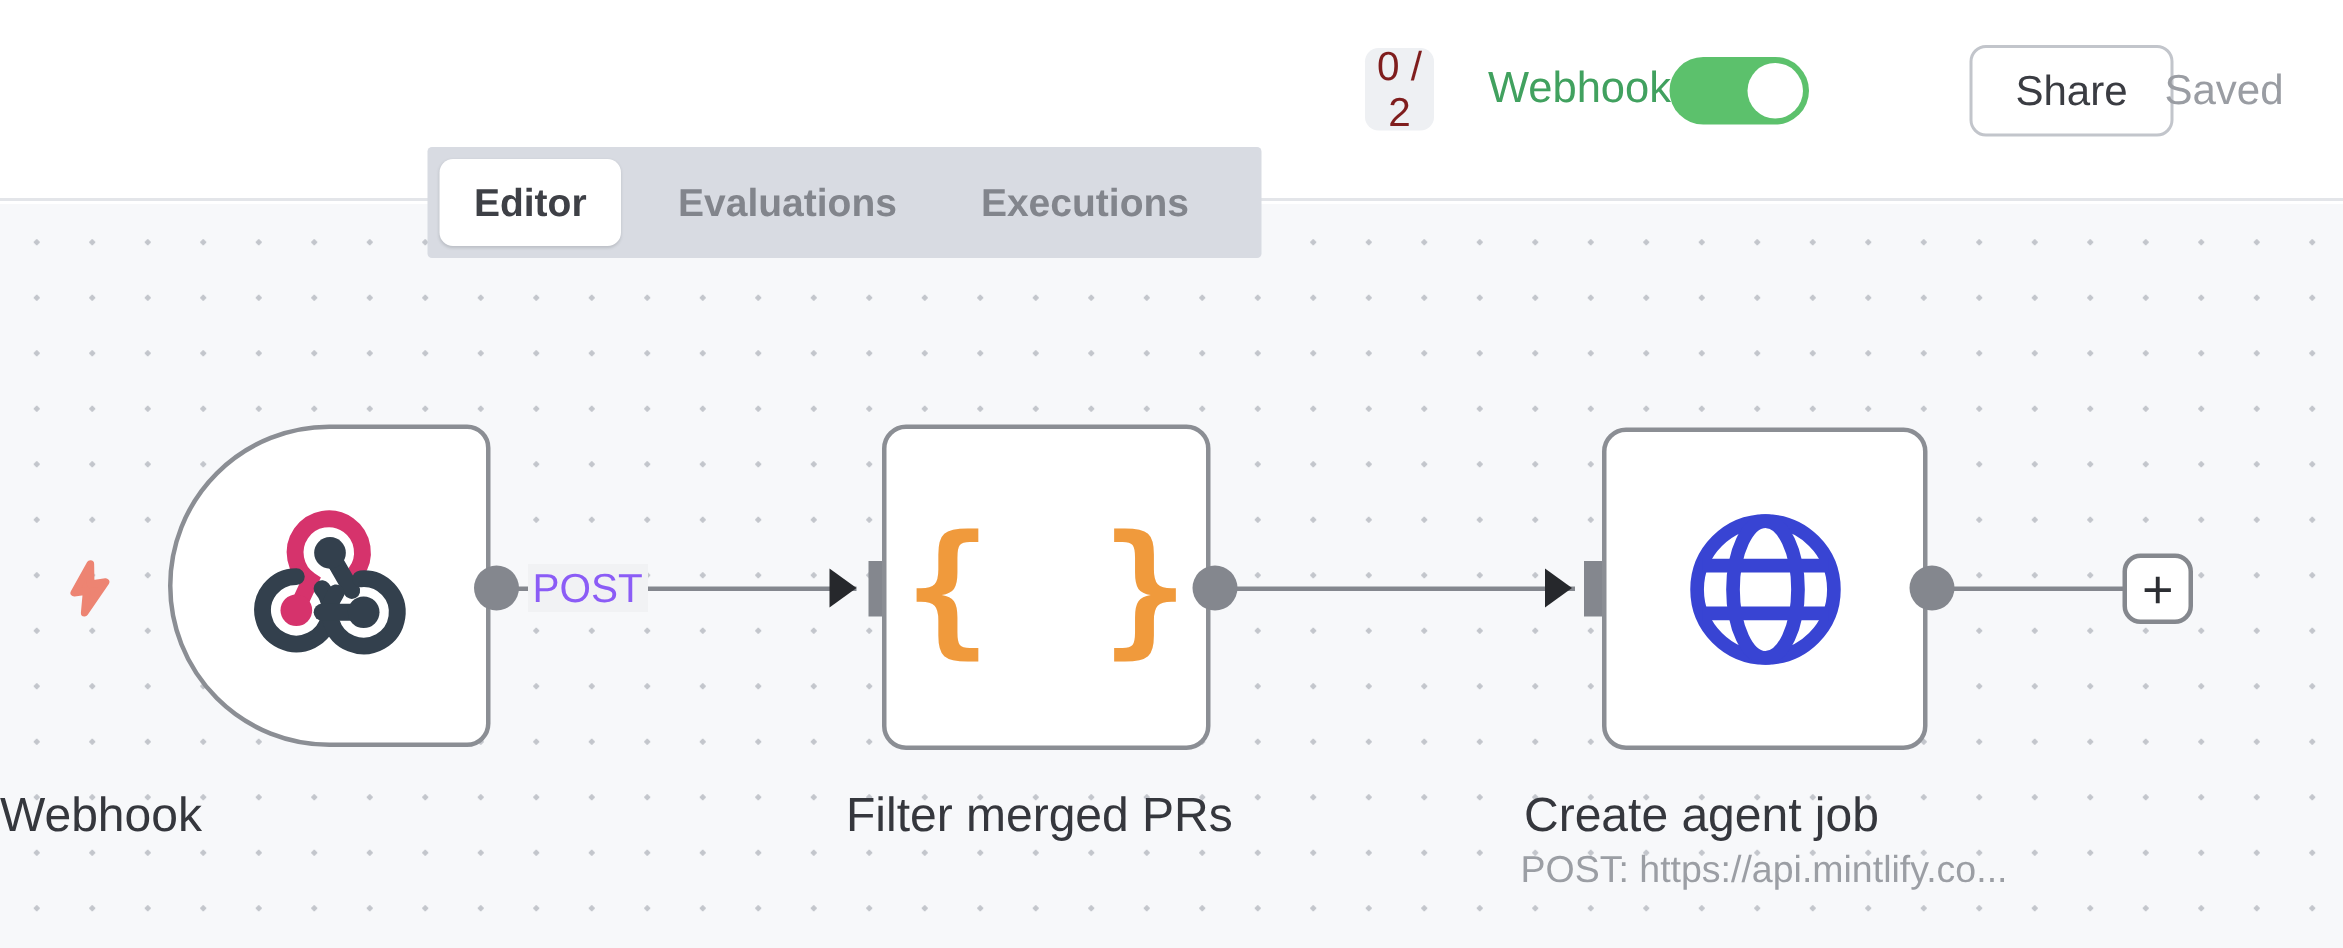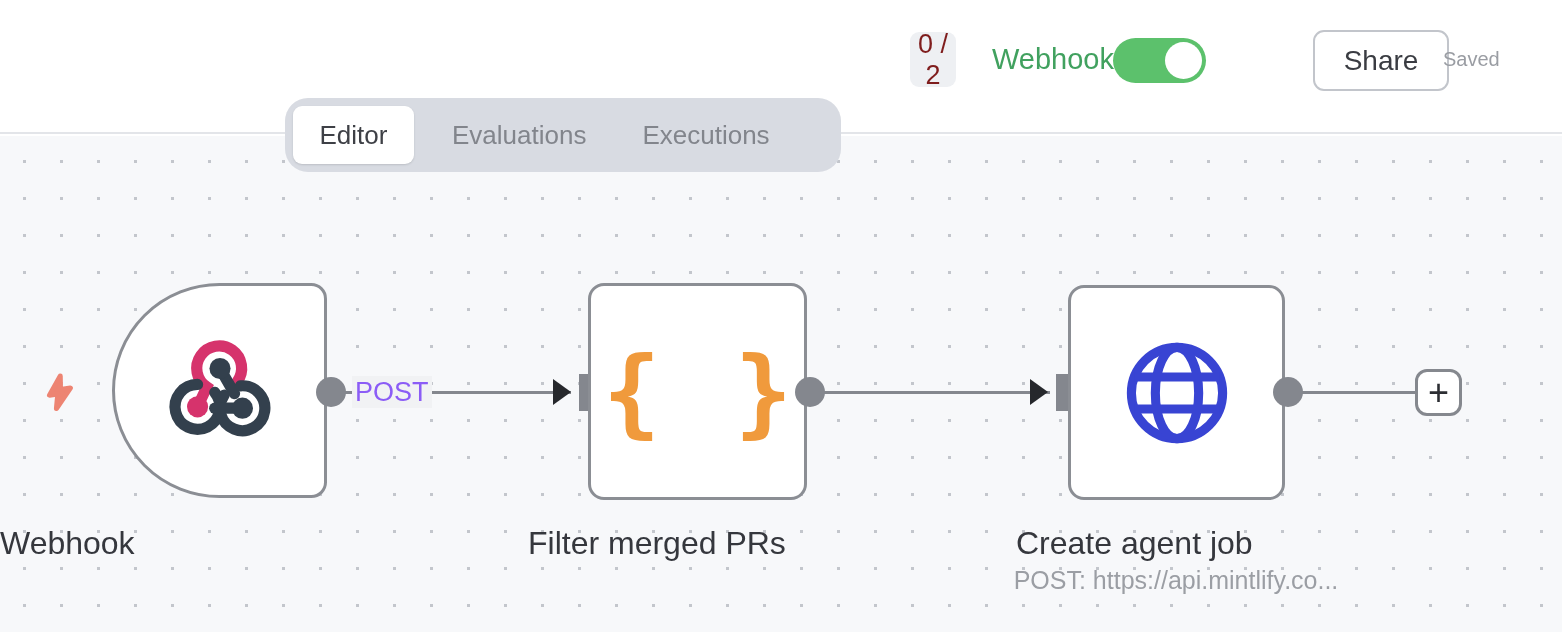--- a/index.html
+++ b/index.html
@@ -17,26 +17,26 @@
             color:#41a15f; font-size:29px; font-weight:500; }
   .toggle { position:absolute; left:1113px; top:38px; width:93px; height:45px;
             background:#5cc16c; border-radius:23px; cursor:pointer; }
   .toggle-knob { position:absolute; right:4px; top:4px; width:37px; height:37px;
             background:#ffffff; border-radius:50%; }
   .share-button { position:absolute; left:1270px; top:30px; width:136px; height:61px;
             background:#ffffff; border:2px solid #c2c5cb; border-radius:11px;
             color:#3a3c42; font-size:28px; font-weight:500;
             display:flex; align-items:center; justify-content:center; cursor:pointer;margin-left:43px; }
   .saved-label { position:absolute; left:1443px; top:32px; height:55px; line-height:55px;
-            color:#9a9da3; font-size:20px; font-weight:500; }
+            color:#9a9da3; font-size:28px; font-weight:500; }
 
   
   .tabbar { position:absolute; left:285px; top:98px; width:556px; height:74px;
-            background:#d8dbe2; border-radius:23px; display:flex; align-items:center;
-            padding:0 8px; z-index:5; }
+            background:#d8dbe2; border-radius:3px; display:flex; align-items:center;
+            padding:0 8px; z-index:5;font-weight:bold; }
   .tab { font-size:26px; color:#82858c; cursor:pointer; white-space:nowrap; }
   .tab.active { background:#ffffff; border-radius:9px; width:121px; height:58px;
             color:#3e4046; display:flex; align-items:center; justify-content:center;
             box-shadow:0 1px 2px rgba(60,64,72,0.18); }
   .tab.plain { padding:0 12px; }
   .tab.t2 { margin-left:26px; }
   .tab.t3 { margin-left:32px; }
 
   
   .canvas { position:absolute; left:0; top:136px; width:1562px; height:496px;
@@ -81,21 +81,21 @@
             line-height:1; }
 
   .plus-button { position:absolute; left:1415px; top:233px; width:47px; height:47px;
             background:#ffffff; border:3px solid #85888e; border-radius:12px;
             color:#2c2e33; font-size:36px; font-weight:300; line-height:40px;
             display:flex; align-items:center; justify-content:center; cursor:pointer; }
 
   .node-title { position:absolute; font-size:32px; color:#35373d; 
             white-space:nowrap; }
   .title-1 { left:0px;   width:440px; top:389px; }
-  .title-2 { left:528px; width:320px; top:389px; }
+  .title-2 { left:564px; width:320px; top:389px; }
   .title-3 { left:1016px;width:320px; top:389px; }
   .node-subtitle { position:absolute; left:956px; width:440px; top:430px;
             font-size:25px; color:#9b9ea4; text-align:center; white-space:nowrap; }
 
   .lightning { position:absolute; left:40px; top:230px; width:40px; height:52px; }
 </style>
 </head>
 <body>
 
 <div class="app">

